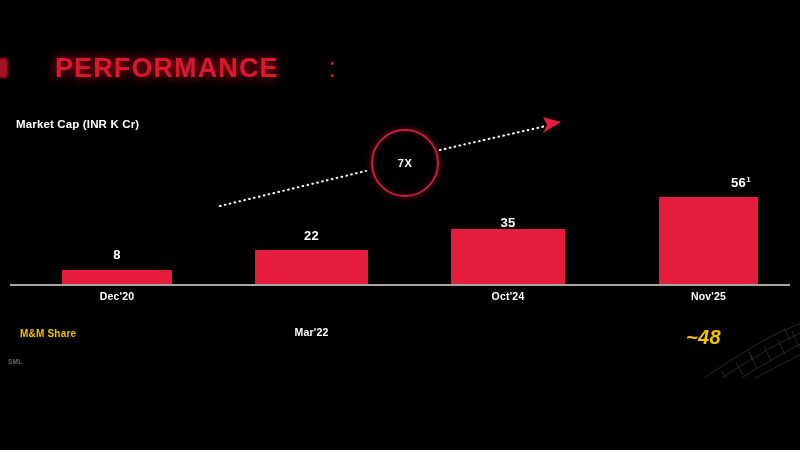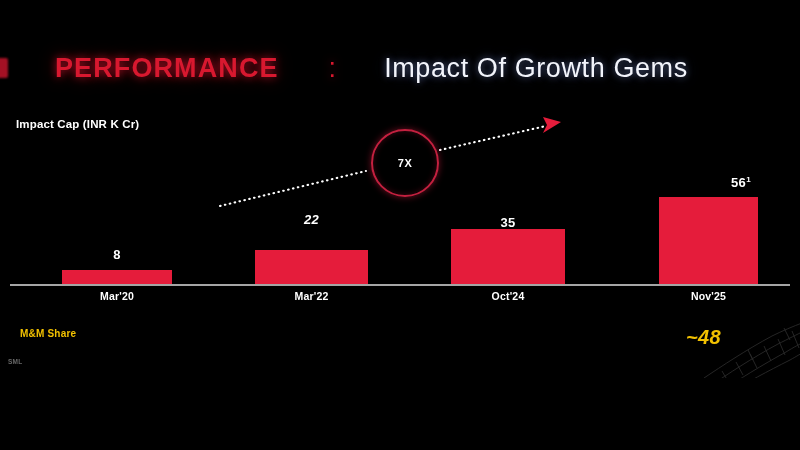--- a/index.html
+++ b/index.html
@@ -205,49 +205,48 @@
 <body>
 
 <div class="slide">
 
   <div class="letterbox-top"></div>
 
   <div class="title-row">
     <div class="title-accent-chip"></div>
     <span class="title-primary">PERFORMANCE</span>
     <span class="title-sep">:</span>
-    <span class="title-secondary">Impact Of Growth Gems</span>
-  </div>
-
-  <div class="axis-caption">Impact Cap (INR K Cr)</div>
+  </div>
+
+  <div class="axis-caption">Market Cap (INR K Cr)</div>
 
   <div class="plot">
     <div class="baseline"></div>
 
     <div class="bar" style="left:62px;width:110px;height:14px;"></div>
     <div class="bar" style="left:255px;width:113px;height:34px;"></div>
     <div class="bar" style="left:451px;width:114px;height:55px;"></div>
     <div class="bar" style="left:659px;width:99px;height:87px;"></div>
   </div>
 
   <div class="bar-value" style="left:62px;width:110px;top:247px;">
     <span>8</span>
   </div>
-  <div class="bar-value" style="left:255px;width:113px;top:212px;font-style:italic;">
+  <div class="bar-value" style="left:255px;width:113px;top:228px;">
     <span>22</span>
   </div>
   <div class="bar-value" style="left:451px;width:114px;top:207px;margin-top:8px;">
     <span>35</span>
   </div>
   <div class="bar-value" style="left:686px;width:110px;top:175px;">
     <span>56</span><sup>1</sup>
   </div>
 
-  <div class="bar-label" style="left:62px;width:110px;">Mar'20</div>
-  <div class="bar-label" style="left:255px;width:113px;">Mar'22</div>
+  <div class="bar-label" style="left:62px;width:110px;">Dec'20</div>
+  <div class="bar-label" style="left:255px;width:113px;margin-top:36px;">Mar'22</div>
   <div class="bar-label" style="left:451px;width:114px;">Oct'24</div>
   <div class="bar-label" style="left:659px;width:99px;">Nov'25</div>
 
   <svg class="arrow-layer" viewBox="0 0 800 450">
     <line x1="220" y1="206" x2="366" y2="171" stroke="#ffffff" stroke-width="2.1" stroke-linecap="round" stroke-dasharray="0.6 4.4"></line>
     <line x1="440" y1="150" x2="546" y2="126" stroke="#ffffff" stroke-width="2.1" stroke-linecap="round" stroke-dasharray="0.6 4.4"></line>
     <polygon points="543,117 561,122 543,133 547,125" fill="#e51c3b"></polygon>
   </svg>
 
   <div class="badge-7x">

